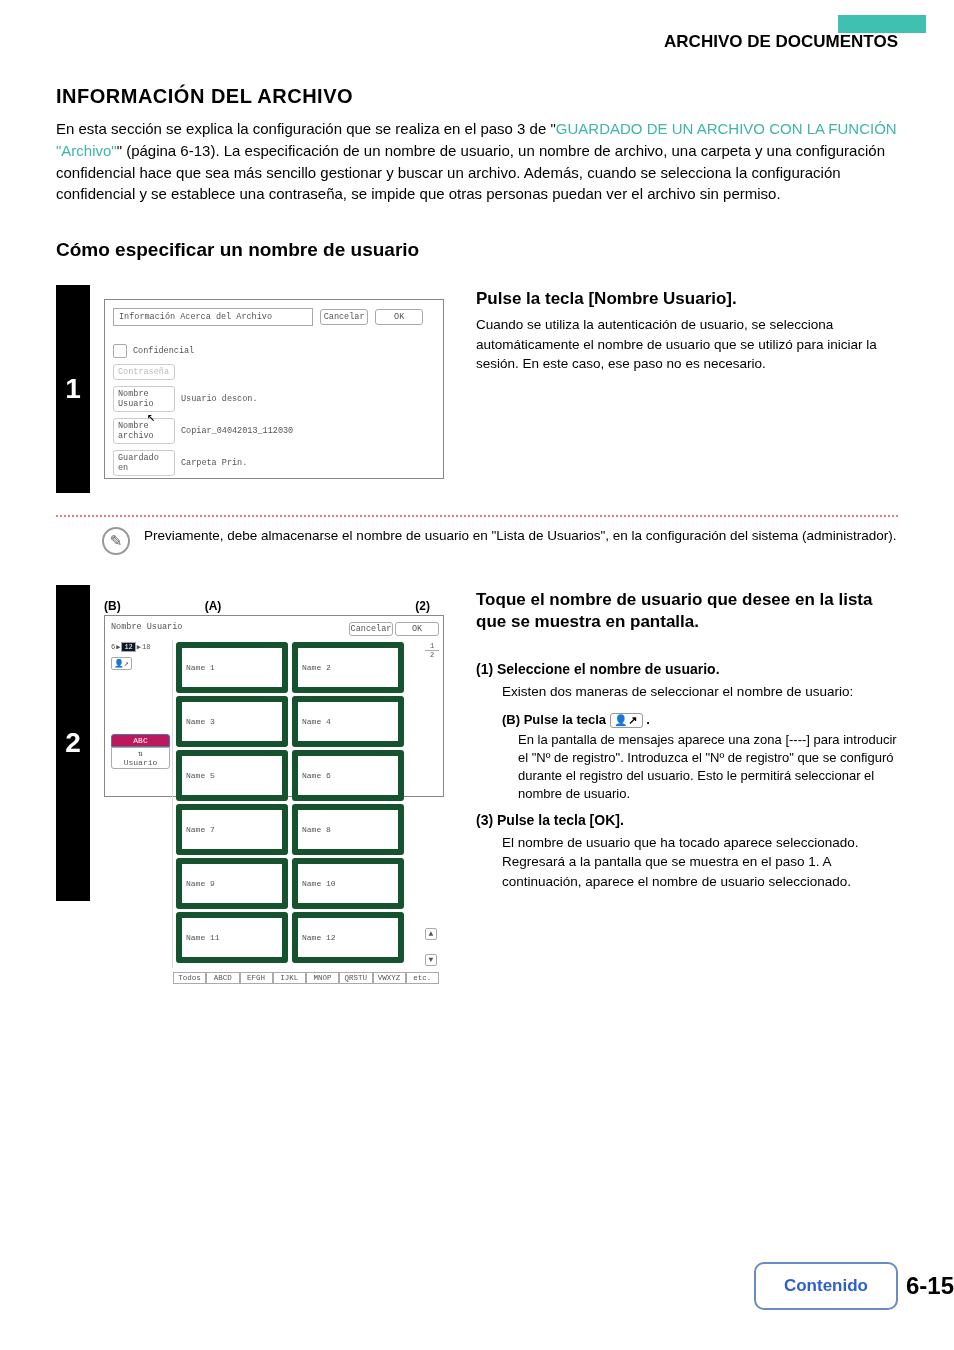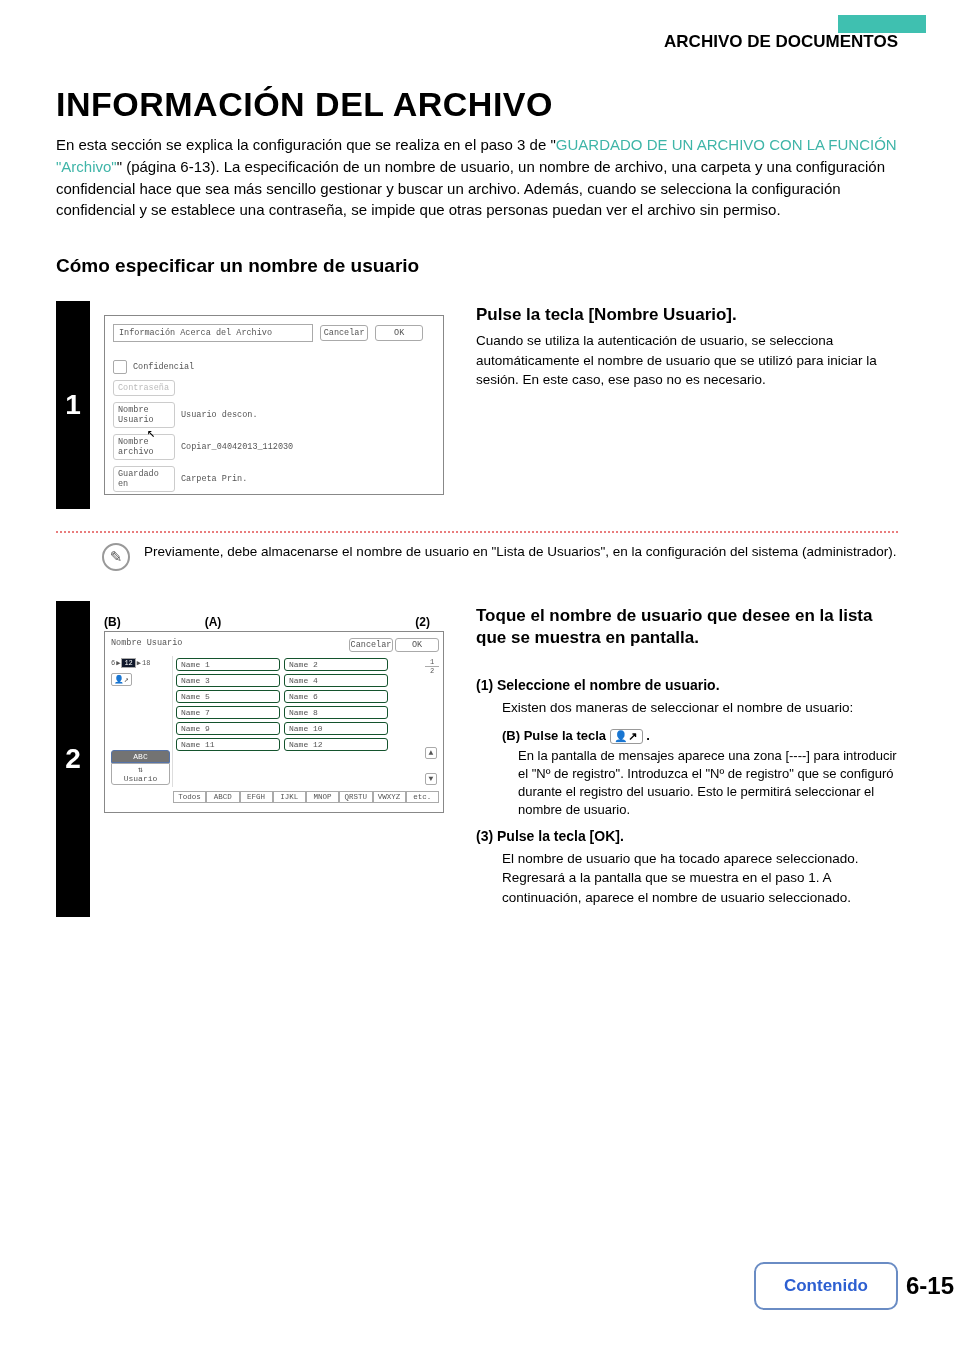--- a/index.html
+++ b/index.html
@@ -1,20 +1,20 @@
 <!DOCTYPE html>
 <html><head>
 <meta charset="utf-8">
 <style>
   * { box-sizing: border-box; margin: 0; padding: 0; }
   body { font-family: Arial, Helvetica, sans-serif; background: #fff; width: 954px; height: 1350px; position: relative; color: #000; }
   .teal-bar { position: absolute; top: 15px; right: 28px; width: 88px; height: 18px; background: #3fc0b0; }
   .header-right { position: absolute; top: 32px; right: 56px; font-weight: bold; font-size: 17px; }
   .main { position: absolute; top: 85px; left: 56px; width: 842px; }
-  h1 { font-size: 34px; font-weight: bold; margin-bottom: 10px; letter-spacing: 0.5px; }
+  h1 { font-size: 20px; font-weight: bold; margin-bottom: 10px; letter-spacing: 0.5px; }
   .intro { font-size: 15px; line-height: 1.45; margin-bottom: 34px; }
   .link { color: #3fb5a8; }
   h2 { font-size: 19px; font-weight: bold; margin-bottom: 24px; }
 
   .step-row { display: flex; margin-bottom: 22px; }
   .step-num { width: 34px; background: #000; color: #fff; font-size: 28px; font-weight: bold; display: flex; align-items: center; justify-content: center; }
   .step-fig { flex: 0 0 380px; padding: 14px 14px 14px 14px; }
   .step-text { flex: 1; padding-top: 4px; padding-left: 6px; }
   .step-text h3 { font-size: 17px; font-weight: bold; margin-bottom: 6px; }
   .step-text p { font-size: 13.5px; line-height: 1.45; }
@@ -46,26 +46,26 @@
   .fig2 { border: 1px solid #888; width: 340px; height: 182px; font-family: "Courier New", monospace; font-size: 8.5px; color: #555; padding: 6px 4px 4px 4px; position: relative; }
   .fig2-top { display: flex; }
   .fig2-title2 { flex: 1; padding-left: 2px; }
   .fig2-btn { border: 1px solid #aaa; padding: 1px 0; width: 44px; text-align: center; border-radius: 3px; margin-left: 2px; }
   .fig2-layout { display: flex; margin-top: 4px; }
   .fig2-side { width: 64px; border-right: 1px solid #ddd; padding: 2px; }
   .fig2-tab { border: 1px solid #aaa; border-radius: 0; font-size: 7px; text-align: center; padding: 1px 0; }
   .fig2-side-row { font-size: 7px; display: flex; align-items: center; gap: 1px; margin-bottom: 3px; }
   .fig2-arrow { font-size: 7px; }
   .fig2-icon { border: 1px solid #aaa; padding: 1px 2px; font-size: 8px; border-radius: 2px; margin-top: 2px; display: inline-block; }
-  .fig2-abc { background: #737373; color: #fff; border: 1px solid #5573a8; border-radius: 3px 3px 0 0; text-align: center; padding: 1px 0; margin-top: 64px; font-size: 8px; }
+  .fig2-abc { background: #be185d; color: #fff; border: 1px solid #5573a8; border-radius: 3px 3px 0 0; text-align: center; padding: 1px 0; margin-top: 64px; font-size: 8px; }
   .fig2-user { border: 1px solid #aaa; border-radius: 0 0 3px 3px; text-align: center; padding: 1px 0; font-size: 8px; }
 
   .fig2-grid { flex: 1; padding: 2px 3px; }
   .fig2-gridrow { display: flex; gap: 4px; margin-bottom: 3px; }
-  .fig2-cell { border: 1px solid #14532d; border-radius: 3px; padding: 1px 4px; width: 104px; font-size: 8px; }
+  .fig2-cell { border: 6px solid #14532d; border-radius: 3px; padding: 15px 4px; width: 112px; font-size: 8px; }
   .fig2-scroll { width: 14px; display: flex; flex-direction: column; justify-content: space-between; padding: 2px 0; }
   .fig2-sbtn { border: 1px solid #aaa; border-radius: 2px; width: 12px; height: 12px; font-size: 8px; text-align: center; line-height: 10px; }
   .fig2-pg { font-size: 7px; text-align: center; }
 
   .fig2-bottom { display: flex; margin-top: 4px; }
   .fig2-btab { border: 1px solid #aaa; padding: 1px 0; font-size: 7.5px; text-align: center; flex: 1; }
   .fig2-btab:first-child { margin-left: 64px; }
 
   
   .s2-text h3 { font-size: 17px; font-weight: bold; line-height: 1.3; margin-bottom: 28px; }

